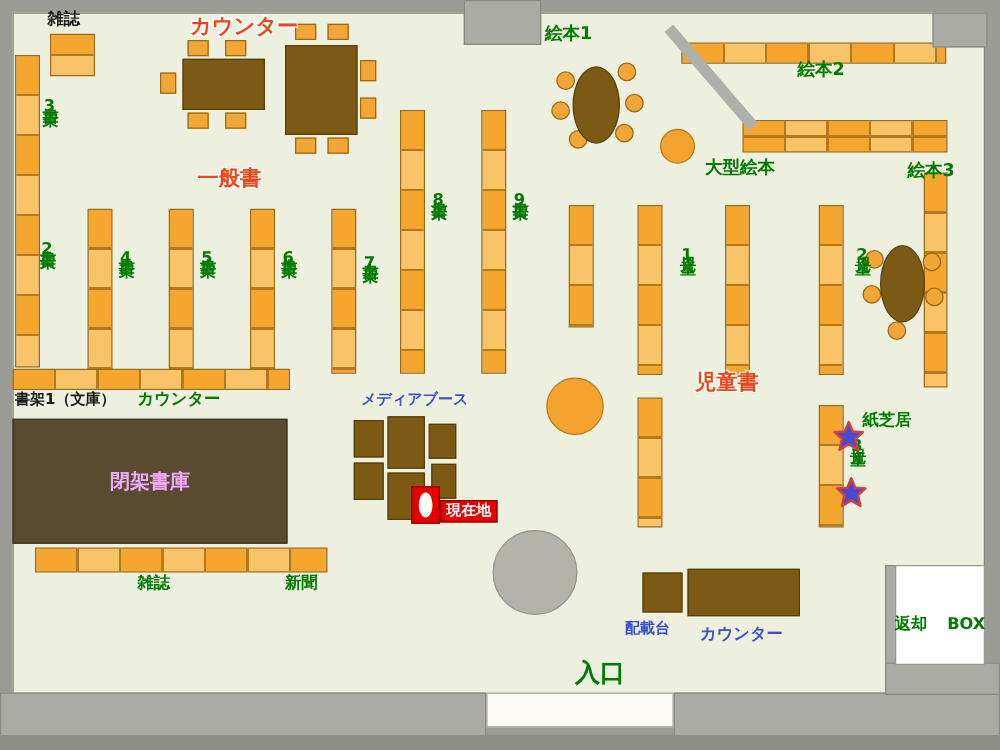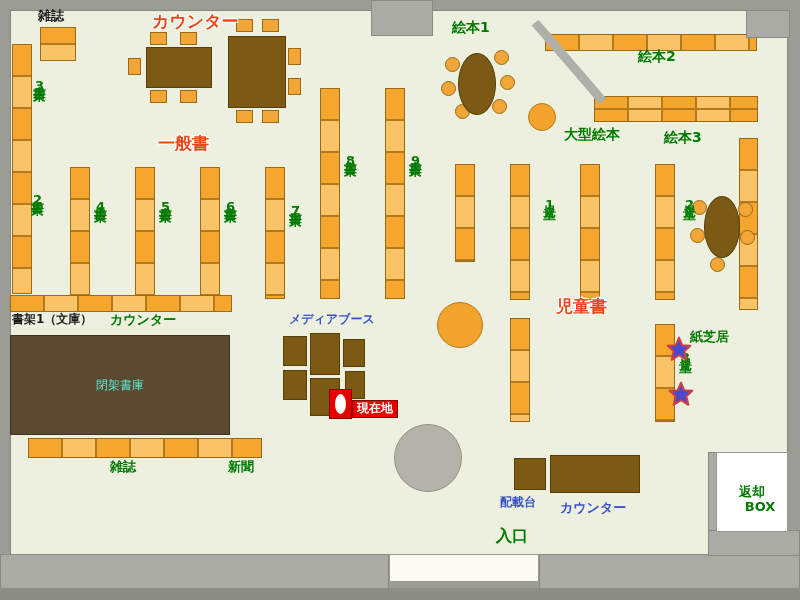--- a/index.html
+++ b/index.html
@@ -52,22 +52,22 @@
   .green { color:#007a00; font-size:13px; }
   .green-lg { color:#007a00; font-size:14px; }
   .blue  { color:#3951c8; font-size:12px; }
   .black { color:#1a1a1a; font-size:12px; }
   .white-t { color:#ffffff; font-size:13px; text-shadow:1px 1px 1px rgba(60,40,0,.6); }
   .vert { writing-mode:vertical-rl; text-orientation:upright; letter-spacing:1px; }
   .loc-box { background:#e60000; border:1px solid #8d0000; color:#fff; font-size:12px; font-weight:bold;
              padding:1px 4px; z-index:7; }
   .current-marker { background:#e60000; border:1px solid #8d0000; z-index:5; display:flex; align-items:center; justify-content:center; }
   .current-marker .dot { width:11px; height:20px; background:#fff; border-radius:50%; }
-  .stacks-lbl { color:#5eead4; font-size:12px; font-weight:normal; }
-  .center-txt { display:flex; flex-direction:column; align-items:center; justify-content:center; text-align:center; }
+  .stacks-lbl { color:#f0abfc; font-size:16px; font-weight:bold; }
+  .center-txt { display:flex; flex-direction:row; align-items:center; justify-content:center; text-align:center; }
 </style>
 </head>
 <body>
 
 <div class="map">
 
   <div class="abs floor" style="left:10px;top:10px;width:778px;height:566px;"></div>
 
   <div class="abs seg2" style="left:40px;top:27px;width:36px;height:34px;"></div>
   <div class="abs shelf-v" style="left:12px;top:44px;width:20px;height:250px;"></div>
@@ -172,35 +172,35 @@
   <div class="lbl green vert" style="left:407px;top:151px;">書架9</div>
 
   <div class="lbl black" style="left:12px;top:313px;">書架1（文庫）</div>
   <div class="lbl green" style="left:110px;top:313px;">カウンター</div>
   <div class="lbl green" style="left:110px;top:460px;">雑誌</div>
   <div class="lbl green" style="left:228px;top:460px;">新聞</div>
 
   <div class="lbl blue" style="left:289px;top:313px;">メディアブース</div>
   <div class="lbl loc-box" style="left:352px;top:400px;">現在地</div>
 
-  <div class="lbl green-lg" style="left:452px;top:19px;">絵本1</div>
+  <div class="lbl green-lg" style="left:436px;top:19px;">絵本1</div>
   <div class="lbl green-lg" style="left:638px;top:48px;">絵本2</div>
-  <div class="lbl green-lg" style="left:664px;top:129px;">絵本3</div>
+  <div class="lbl green-lg" style="left:726px;top:129px;">絵本3</div>
   <div class="lbl green-lg" style="left:564px;top:126px;">大型絵本</div>
 
   <div class="lbl green vert" style="left:541px;top:195px;">児童1</div>
   <div class="lbl green vert" style="left:681px;top:195px;">児童2</div>
   <div class="lbl green vert" style="left:677px;top:348px;">児童3</div>
   <div class="lbl red" style="left:556px;top:297px;">児童書</div>
   <div class="lbl green" style="left:690px;top:330px;">紙芝居</div>
 
   <div class="lbl blue" style="left:500px;top:496px;">配載台</div>
   <div class="lbl blue" style="left:560px;top:501px;font-size:13px;">カウンター</div>
 
-  <div class="lbl green" style="left:460px;top:527px;font-size:16px;margin-left:36px;">入口</div>
+  <div class="lbl green" style="left:460px;top:527px;font-size:20px;">入口</div>
 
   <div class="abs center-txt" style="left:720px;top:482px;width:64px;height:36px;z-index:7;">
     <span class="lbl green" style="position:static;">返却</span>
     <span class="lbl green" style="position:static;margin-left:16px;">BOX</span>
   </div>
 
   <div class="abs" style="left:0px;top:588px;width:800px;height:12px;background:#8e8e88;"></div>
 </div>
 
 </body></html>

